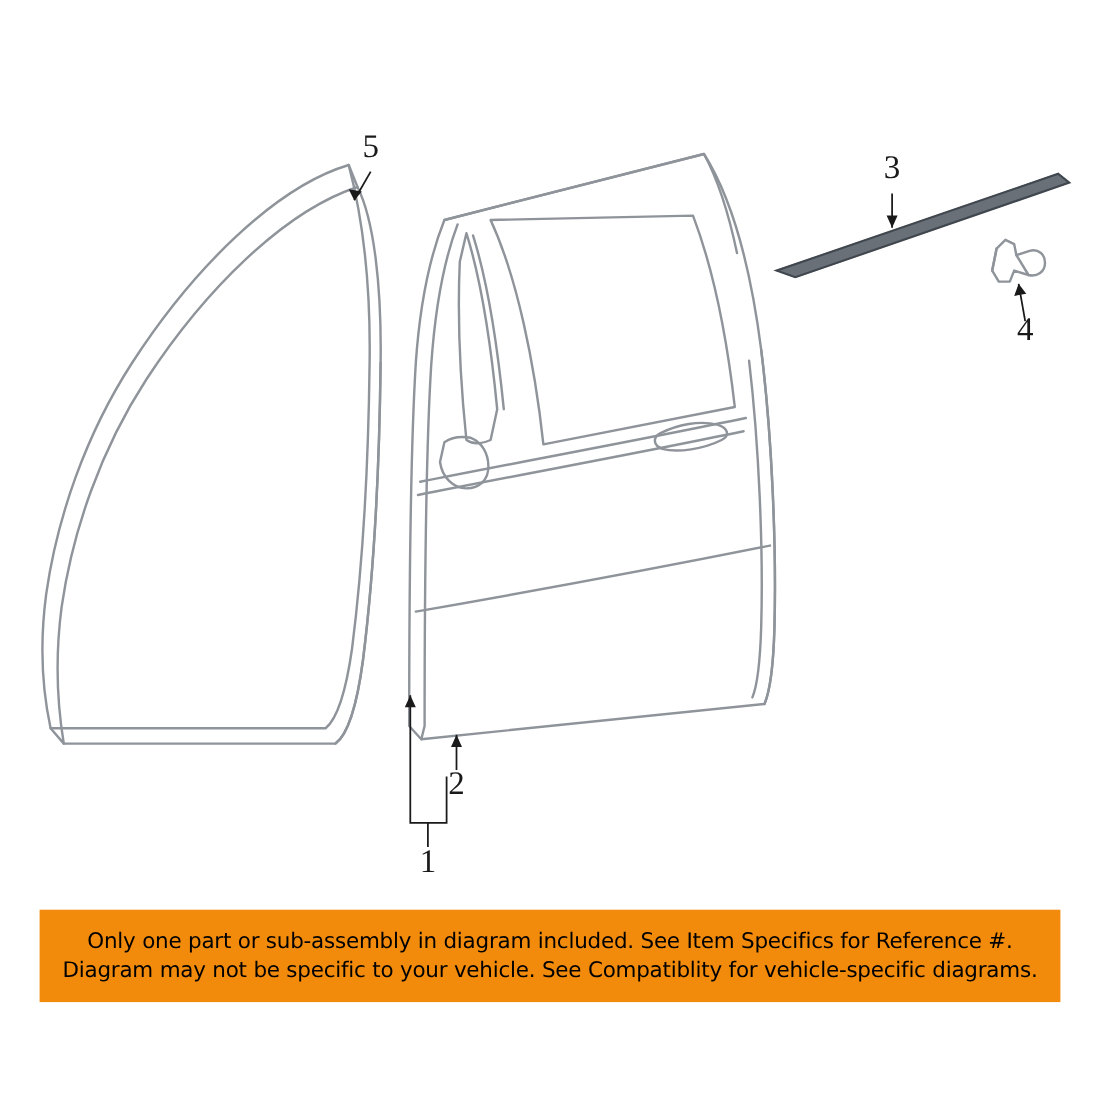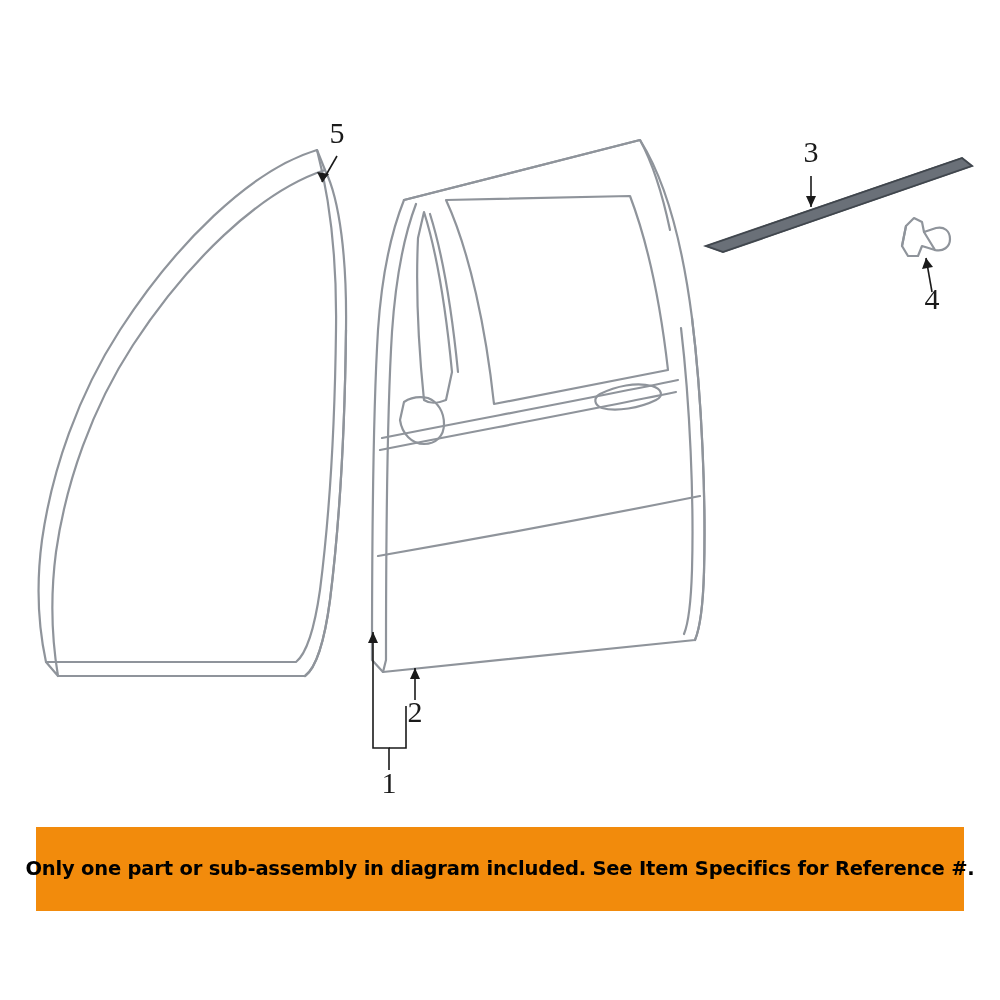--- a/index.html
+++ b/index.html
@@ -40,21 +40,21 @@
     background: #f28b0c;
     box-sizing: border-box;
     display: flex;
     flex-direction: column;
     align-items: center;
     justify-content: center;
   }
   .notice-line {
     color: #000000;
     font-family: "DejaVu Sans", sans-serif;
-    font-weight: bold;
+    font-weight: normal;
     font-size: 19.5px;
     letter-spacing: -0.2px;
     line-height: 1.32;
     white-space: nowrap;
   }
 </style>
 </head>
 <body>
 
 <div id="diagram-root">
@@ -145,13 +145,14 @@
     <text class="callout-label" x="337" y="143" text-anchor="middle">5</text>
     <text class="callout-label" x="811" y="162" text-anchor="middle">3</text>
     <text class="callout-label" x="932" y="309" text-anchor="middle">4</text>
     <text class="callout-label" x="415" y="722" text-anchor="middle">2</text>
     <text class="callout-label" x="389" y="793" text-anchor="middle">1</text>
   </svg>
 </div>
 
 <div class="notice-banner">
   <div class="notice-line">Only one part or sub-assembly in diagram included. See Item Specifics for Reference #.</div>
+  <div class="notice-line">Diagram may not be specific to your vehicle. See Compatiblity for vehicle-specific diagrams.</div>
 </div>
 
 </body></html>

